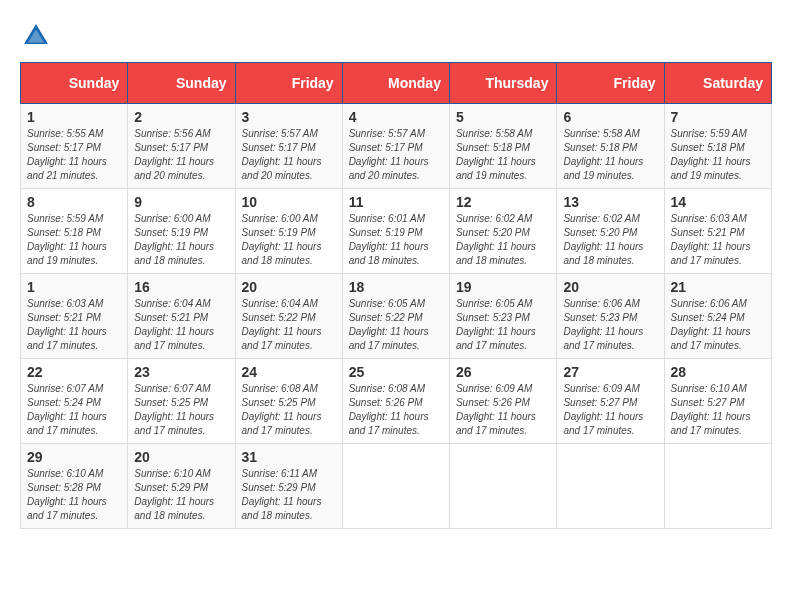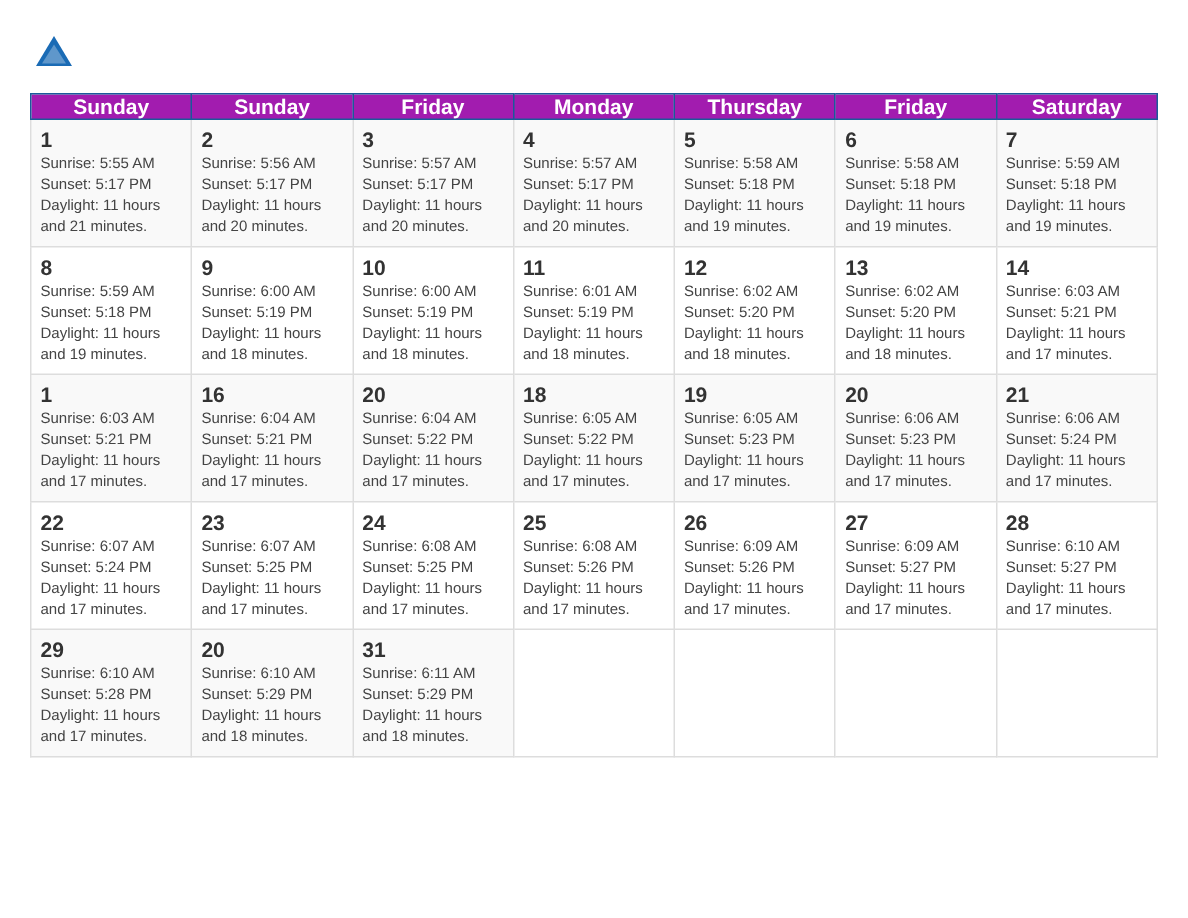--- a/index.html
+++ b/index.html
@@ -44,24 +44,24 @@
       font-size: 16px;
       font-weight: normal;
       color: #555;
     }
     .calendar {
       width: 100%;
       border-collapse: collapse;
       border: 1px solid #ccc;
     }
     .calendar th {
-      background-color: #a21caf;
+      background-color: #ef4444;
       color: white;
-      text-align: center;
-      padding: 0 8px;
+      text-align: right;
+      padding: 12px 8px;
       font-size: 14px;
       font-weight: bold;
       border: 1px solid #1a5a9a;
     }
     .calendar td {
       vertical-align: top;
       padding: 5px 6px;
       border: 1px solid #ddd;
       font-size: 10.5px;
       color: #333;
@@ -78,20 +78,21 @@
     .day-number {
       font-size: 14px;
       font-weight: bold;
       display: block;
       margin-bottom: 2px;
     }
     .day-info {
       font-size: 10px;
       line-height: 1.4;
       color: #444;
+      font-style: italic;
     }
     .empty-cell {
       background: #fff !important;
     }
   </style>
 </head>
 <body>
 
 <div class="header">
   <div class="logo">

